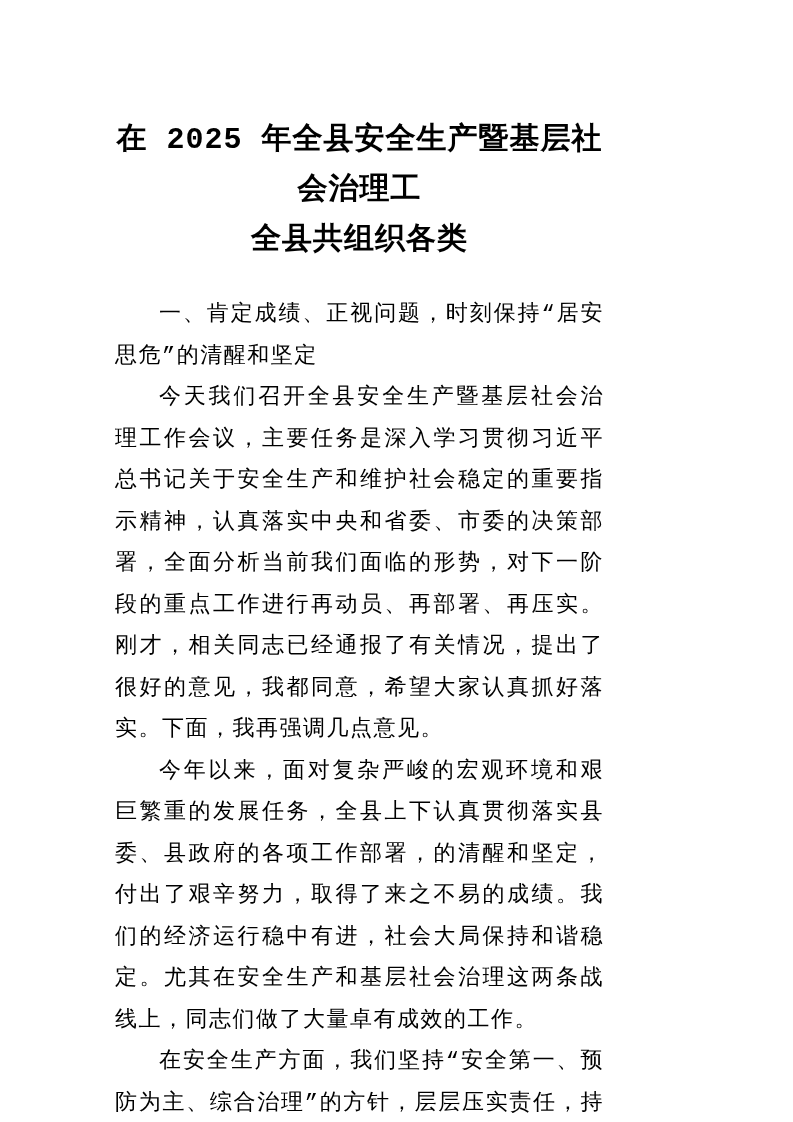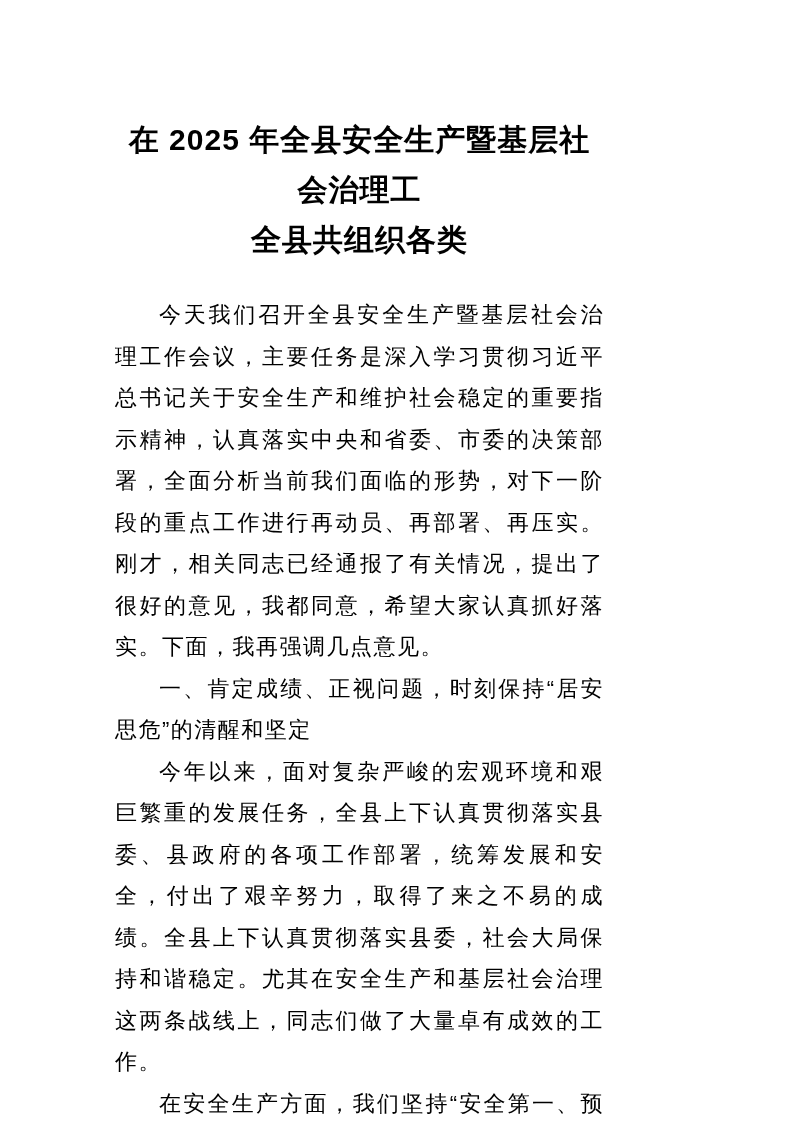--- a/index.html
+++ b/index.html
@@ -9,21 +9,21 @@
   }
   .page {
     position: relative;
     width: 684px;
     height: 1122px;
     box-sizing: border-box;
     background: #ffffff;
     color: #000000;
     padding: 115px 80px 16px 115px;
     overflow: hidden;
-    font-family: Liberation Sans, sans-serif;
+    font-family: Liberation Mono, monospace;
   }
   .doc-title {
     font-size: 30px;
     font-weight: bold;
     line-height: 50px;
     text-align: center;
     letter-spacing: 1px;
   }
   .doc-body {
     margin-top: 29px;
@@ -51,19 +51,19 @@
 <body>
 
 <div class="page">
 
   <div class="doc-title">
     <div class="title-line">在 2025 年全县安全生产暨基层社会治理工</div>
     <div class="title-line">全县共组织各类</div>
   </div>
 
   <div class="doc-body">
+    <p class="block heading">一、肯定成绩、正视问题，时刻保持“居安思危”的清醒和坚定</p>
     <p class="block paragraph">今天我们召开全县安全生产暨基层社会治理工作会议，主要任务是深入学习贯彻习近平总书记关于安全生产和维护社会稳定的重要指示精神，认真落实中央和省委、市委的决策部署，全面分析当前我们面临的形势，对下一阶段的重点工作进行再动员、再部署、再压实。刚才，相关同志已经通报了有关情况，提出了很好的意见，我都同意，希望大家认真抓好落实。下面，我再强调几点意见。</p>
-    <p class="block heading">一、肯定成绩、正视问题，时刻保持“居安思危”的清醒和坚定</p>
-    <p class="block paragraph">今年以来，面对复杂严峻的宏观环境和艰巨繁重的发展任务，全县上下认真贯彻落实县委、县政府的各项工作部署，统筹发展和安全，付出了艰辛努力，取得了来之不易的成绩。全县上下认真贯彻落实县委，社会大局保持和谐稳定。尤其在安全生产和基层社会治理这两条战线上，同志们做了大量卓有成效的工作。</p>
+    <p class="block paragraph">今年以来，面对复杂严峻的宏观环境和艰巨繁重的发展任务，全县上下认真贯彻落实县委、县政府的各项工作部署，的清醒和坚定，付出了艰辛努力，取得了来之不易的成绩。我们的经济运行稳中有进，社会大局保持和谐稳定。尤其在安全生产和基层社会治理这两条战线上，同志们做了大量卓有成效的工作。</p>
     <p class="block paragraph">在安全生产方面，我们坚持“安全第一、预防为主、综合治理”的方针，层层压实责任，持续深化重点行业领域专项整治。根据我们最新的统计，今年 1 至 8 月，全县共组织各类</p>
   </div>
 
 </div>
 
 </body></html>

